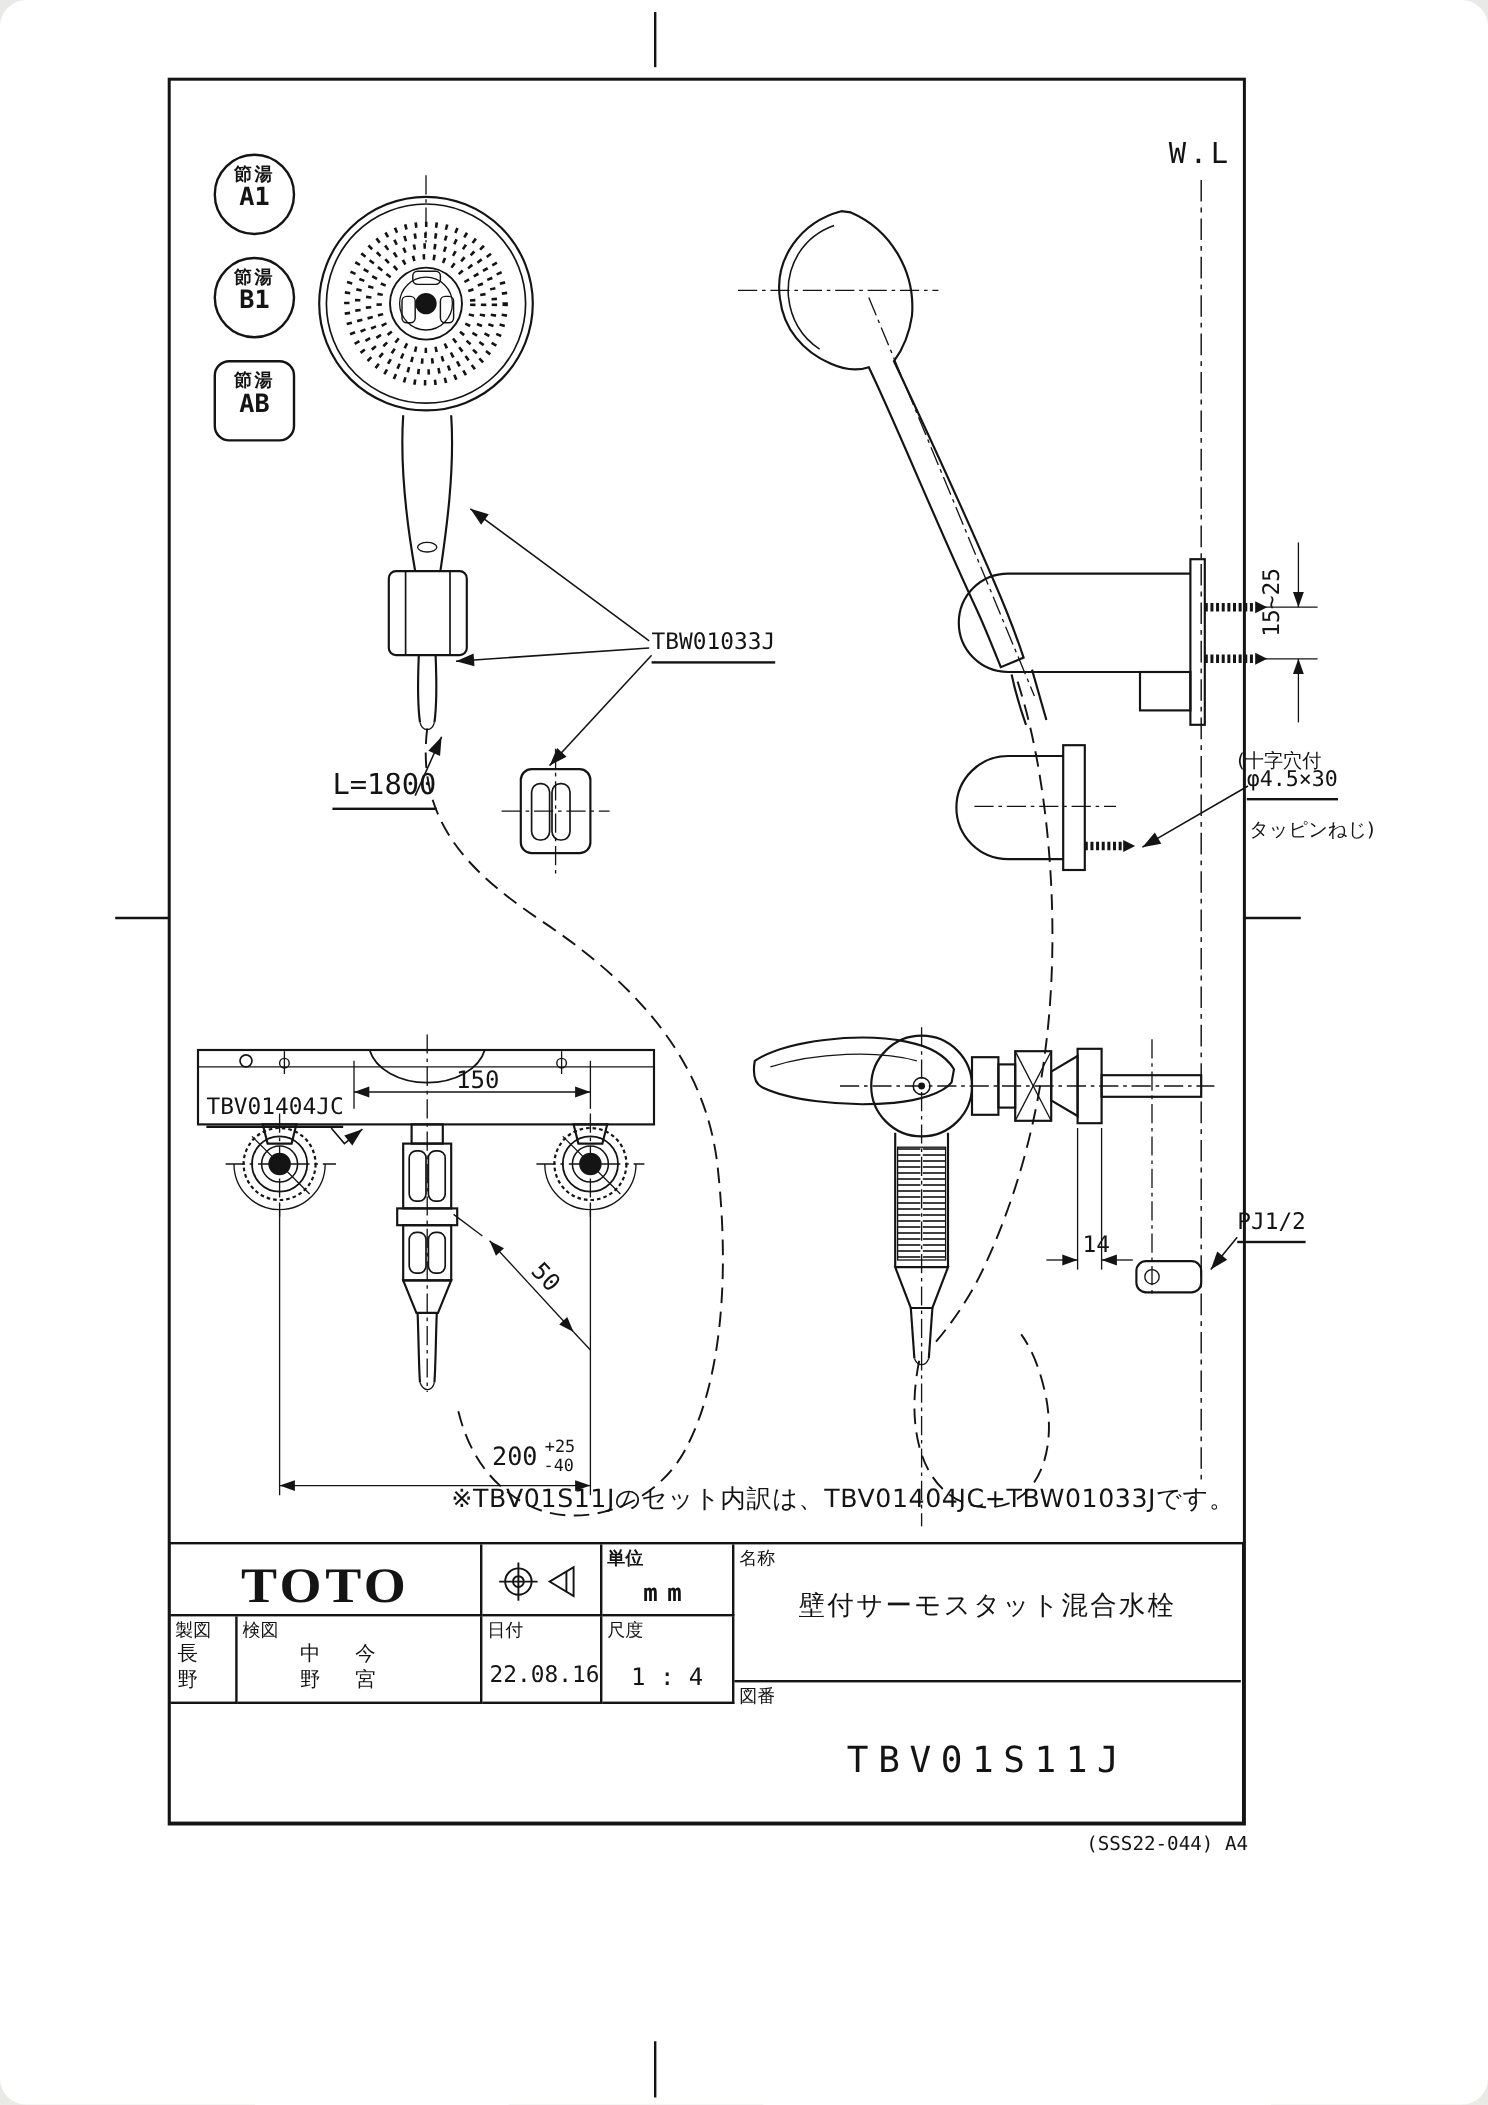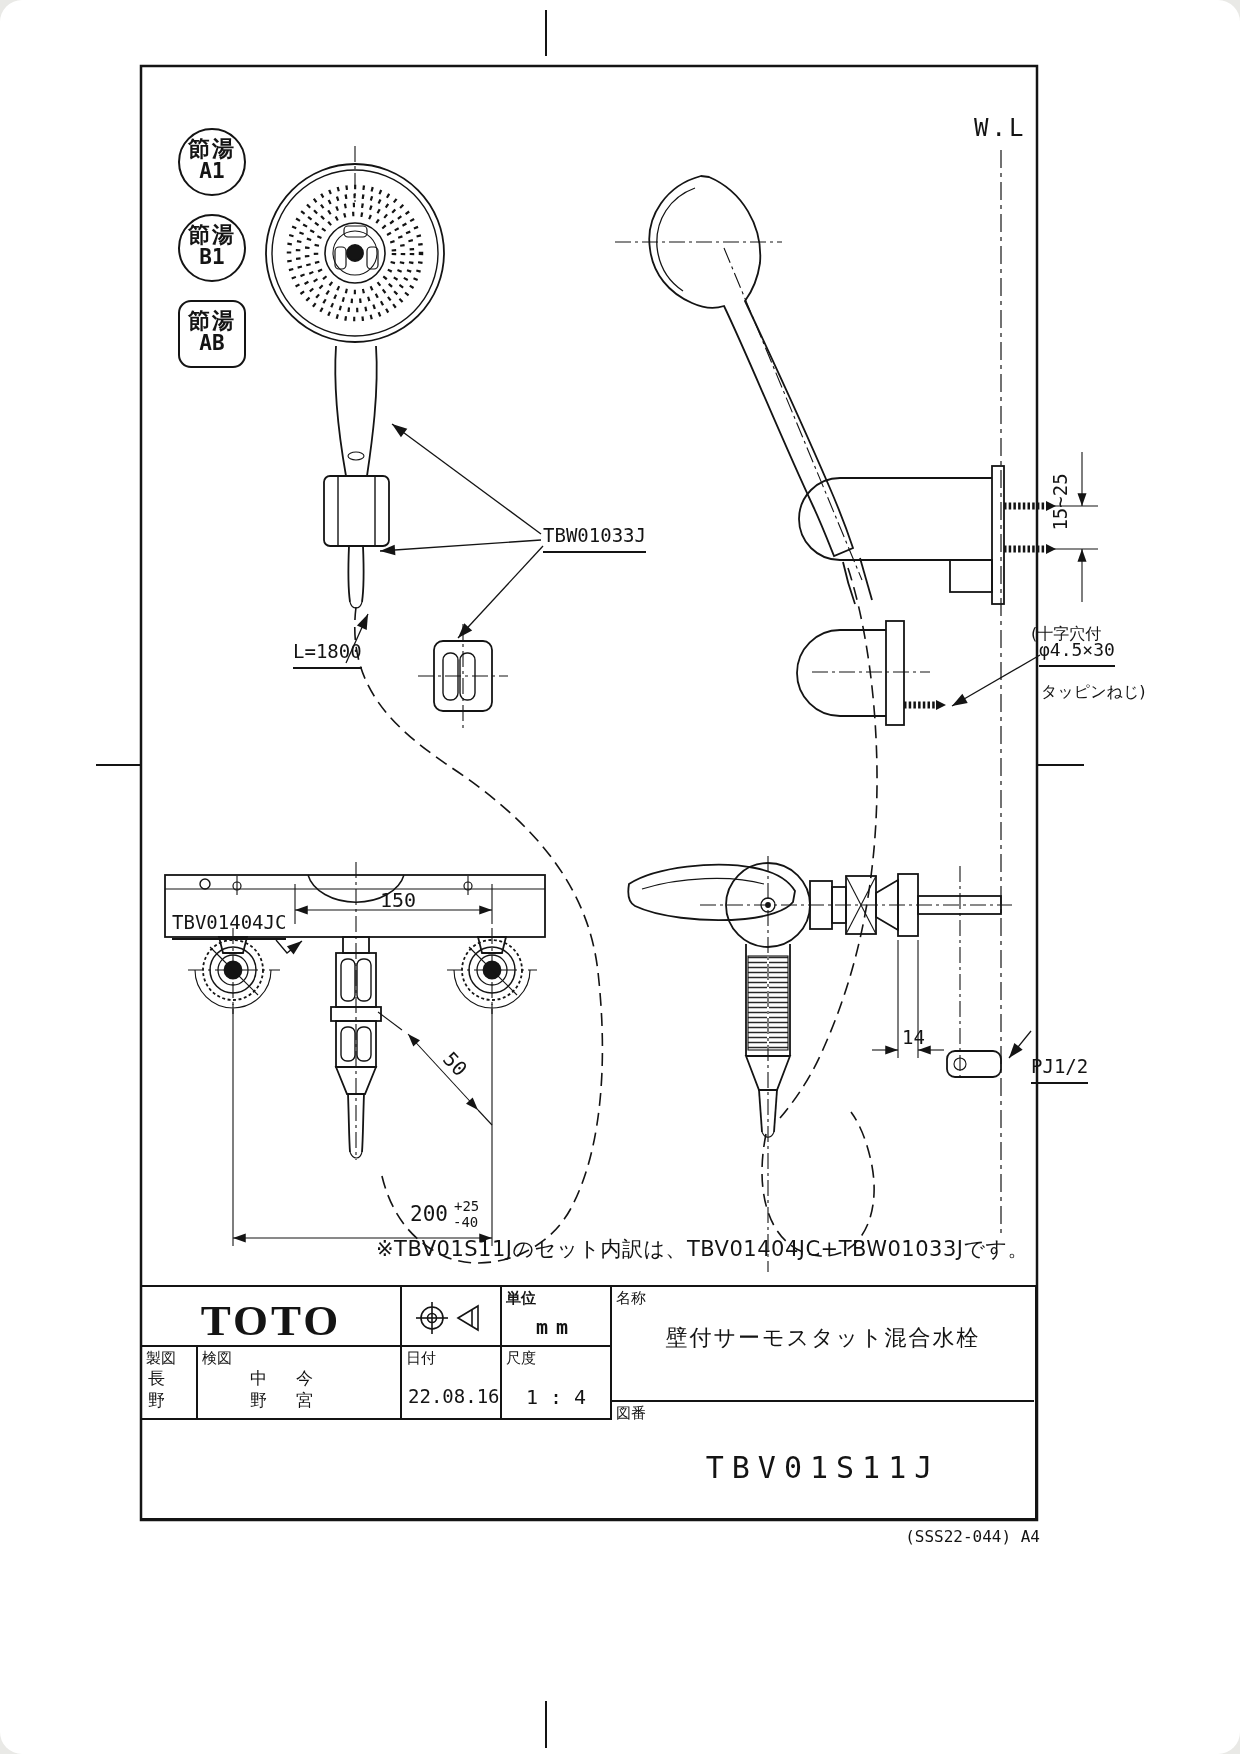--- a/index.html
+++ b/index.html
@@ -4,21 +4,21 @@
 <style>
   html,body{margin:0;padding:0;background:#e9e9e6;}
   .sheet{position:relative;width:1240px;height:1754px;background:#ffffff;overflow:hidden;
          font-family:"DejaVu Sans",sans-serif;color:#141414;border-radius:22px;}
   svg{position:absolute;left:0;top:0;}
   .t{position:absolute;white-space:nowrap;color:#141414;}
   .mono{font-family:"DejaVu Sans Mono",monospace;}
   .ul{border-bottom:2px solid #141414;padding-bottom:5px;}
   .badge{position:absolute;left:178px;width:68px;height:68px;border:2.5px solid #141414;
          text-align:center;box-sizing:border-box;}
-  .badge .b-top{font-size:22px;font-weight:600;margin-top:7px;line-height:1.1;letter-spacing:2px;}
+  .badge .b-top{font-size:15px;font-weight:600;margin-top:7px;line-height:1.1;letter-spacing:2px;}
   .badge .b-bot{font-size:21px;font-weight:600;line-height:1.0;font-family:"DejaVu Sans Mono",monospace;}
   .round{border-radius:50%;}
   .rrect{border-radius:13px;}
   
   .tb{position:absolute;left:140px;top:1285px;width:897px;height:235px;
       border:2.5px solid #141414;box-sizing:border-box;}
   .cell{position:absolute;box-sizing:border-box;border-color:#141414;}
   .cl-label{position:absolute;left:4px;top:2px;font-size:15px;}
   .vname{width:1.15em;word-break:break-all;line-height:1.3;font-size:17px;position:absolute;}
   .toto{width:100%;text-align:center;margin-top:8px;font-family:"Liberation Serif",serif;
@@ -245,26 +245,26 @@
 <div class="badge round" style="top:214px;">
   <div class="b-top">節湯</div>
   <div class="b-bot">B1</div>
 </div>
 <div class="badge rrect" style="top:300px;">
   <div class="b-top">節湯</div>
   <div class="b-bot">AB</div>
 </div>
 
 <div class="t mono ul" style="left:543px;top:524px;font-size:19px;">TBW01033J</div>
-<div class="t mono ul" style="left:277px;top:640px;font-size:19px;margin-left:16px;">L=1800</div>
+<div class="t mono ul" style="left:277px;top:640px;font-size:24px;">L=1800</div>
 <div class="t mono ul" style="left:172px;top:911px;font-size:19px;">TBV01404JC</div>
 <div class="t mono ul" style="left:1039px;top:639px;font-size:18px;">φ4.5×30</div>
 <div class="t" style="left:1031px;top:624px;font-size:16px;">(十字穴付</div>
 <div class="t" style="left:1041px;top:682px;font-size:16px;">タッピンねじ)</div>
-<div class="t mono ul" style="left:1031px;top:1007px;font-size:19px;margin-top:48px;">PJ1/2</div>
+<div class="t mono ul" style="left:1031px;top:1007px;font-size:19px;">PJ1/2</div>
 
 <div class="t mono" style="left:1060px;top:502px;font-size:19px;transform:translate(-50%,-50%) rotate(-90deg);">15~25</div>
 <div class="t mono" style="left:380px;top:888px;font-size:20px;">150</div>
 <div class="t mono" style="left:443px;top:1052px;font-size:20px;transform:rotate(47deg);">50</div>
 <div class="t mono" style="left:410px;top:1202px;font-size:21px;">200</div>
 <div class="t mono" style="left:454px;top:1198px;font-size:14px;">+25</div>
 <div class="t mono" style="left:453px;top:1214px;font-size:14px;">-40</div>
 <div class="t mono" style="left:902px;top:1026px;font-size:19px;">14</div>
 
 <div class="t" style="left:376px;top:1235px;font-size:21px;letter-spacing:0.5px;">※TBV01S11Jのセット内訳は、TBV01404JC+TBW01033Jです。</div>

